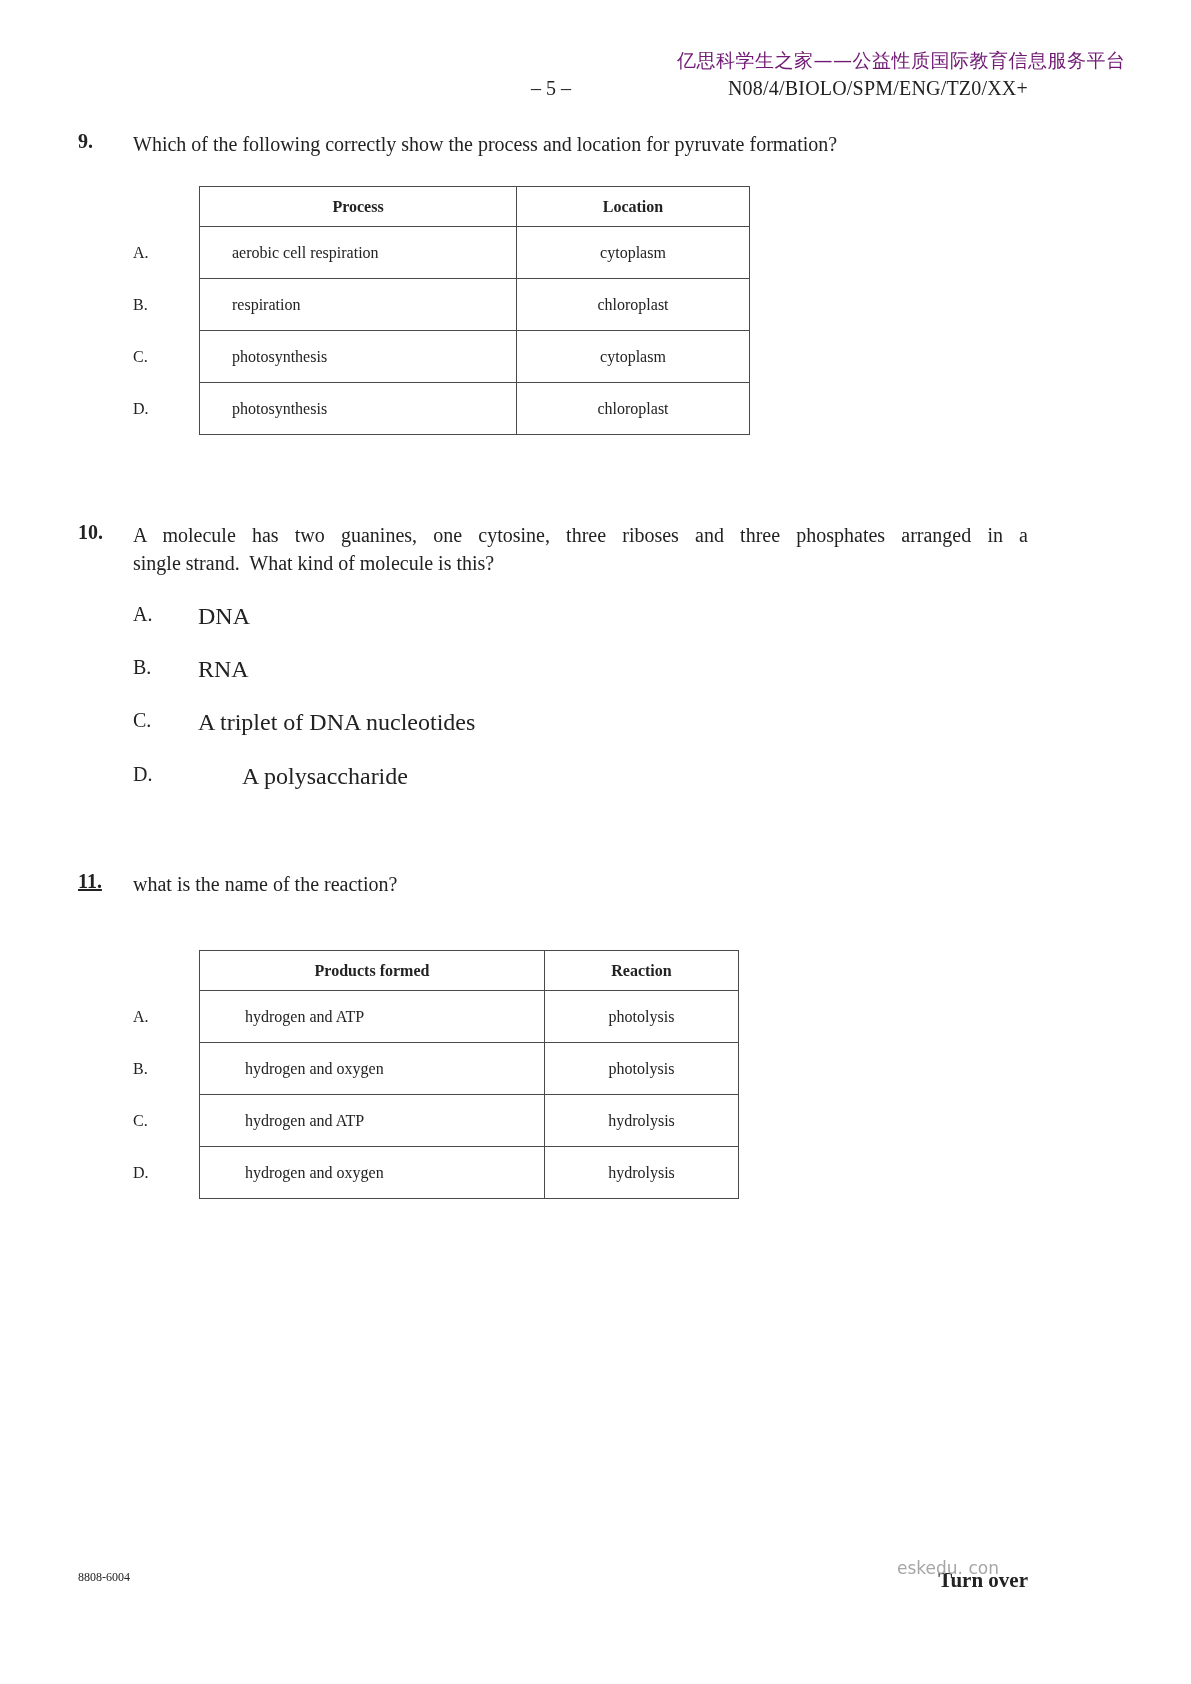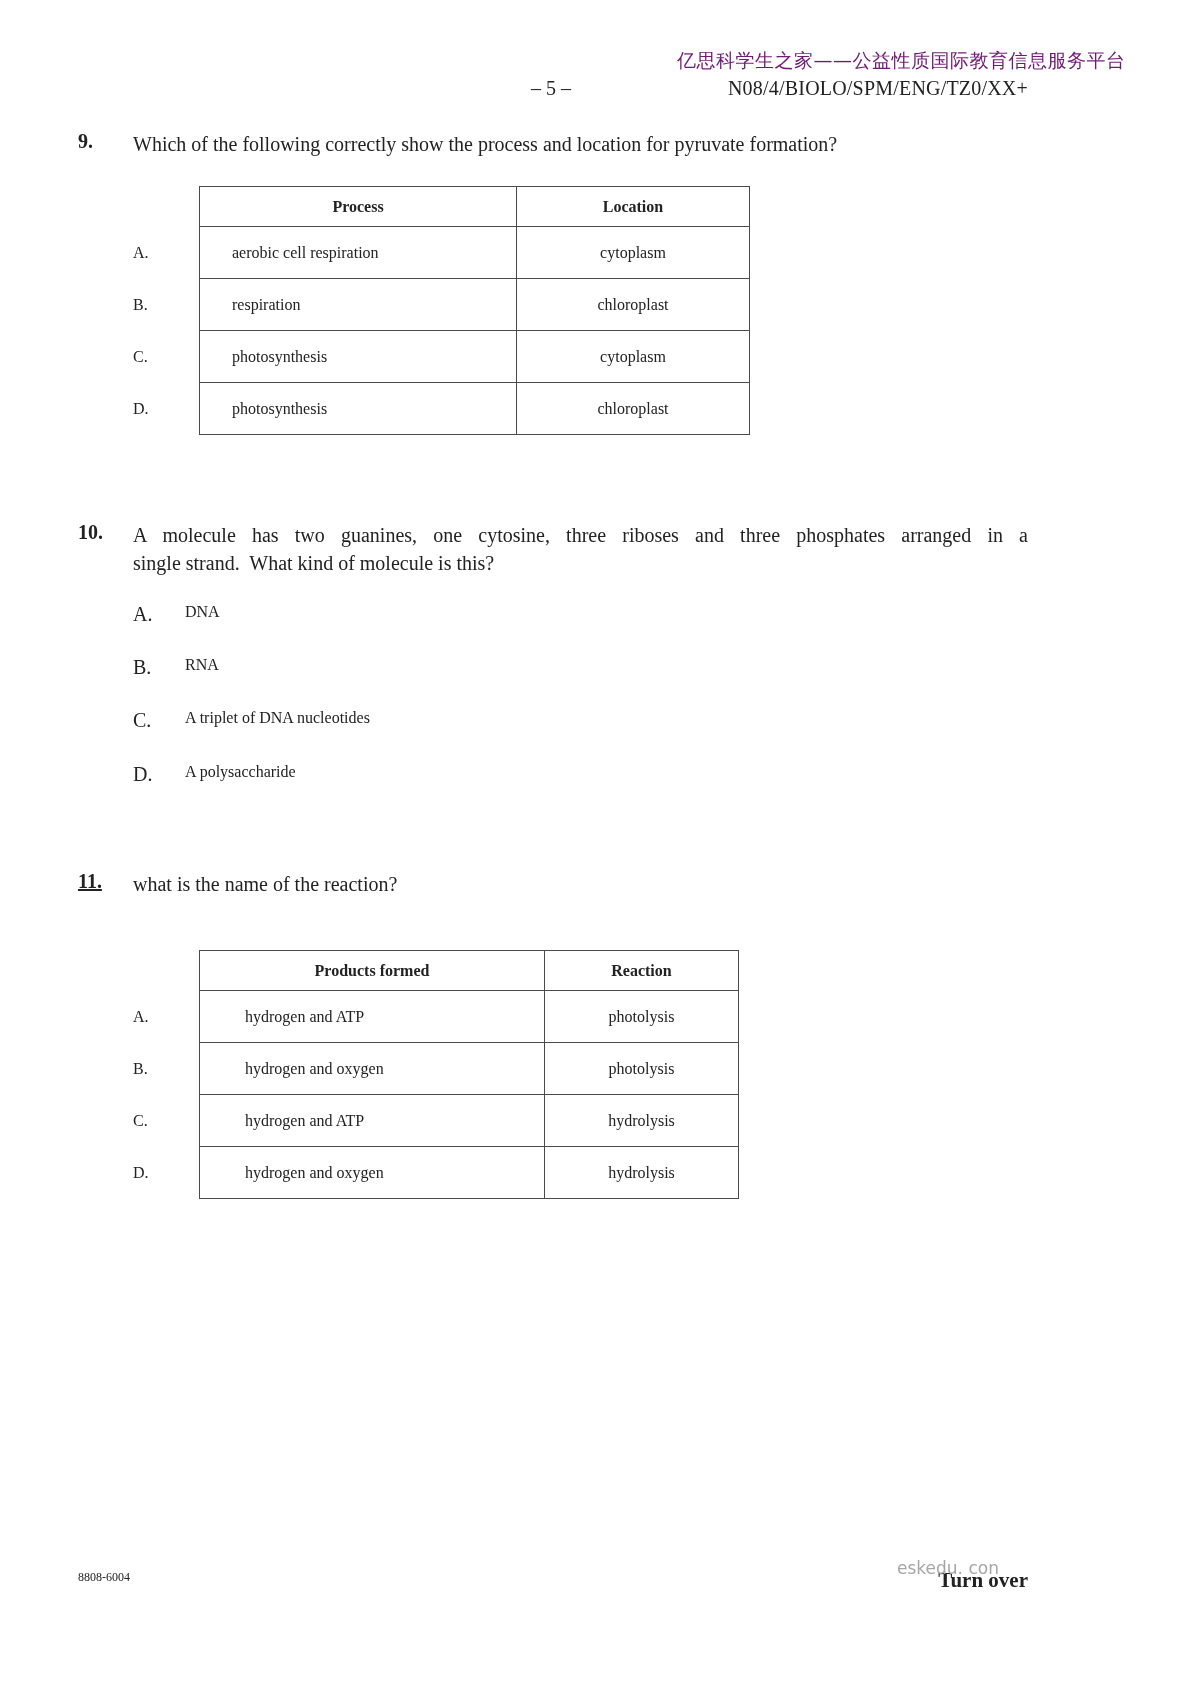--- a/index.html
+++ b/index.html
@@ -15,21 +15,21 @@
   }
   .page-num{left:531px;top:77px;font-size:20px;}
   .paper-code{right:163px;top:77px;font-size:20px;letter-spacing:.2px;}
   
   .qnum{left:78px;font-size:20px;font-weight:bold;}
   .qtext{left:133px;font-size:20px;line-height:28px;}
   .jline{text-align:justify;text-align-last:justify;}
   .pre{white-space:pre-wrap;}
   
   .opt-letter{left:133px;font-size:20px;}
-  .opt-text{left:185px;font-size:16px;}
+  .opt-text{left:198px;font-size:24px;}
   
   table.qtable{border-collapse:collapse;table-layout:fixed;}
   table.qtable td{font-size:16px;vertical-align:middle;padding:0;}
   td.lcol{border:none;text-align:left;}
   td.bcell{border:1px solid #4a4a4a;}
   td.hcell{font-weight:bold;text-align:center;}
   tr.hrow{height:40px;}
   tr.drow{height:52px;}
   #q9-table{left:133px;top:186px;}
   #q9-table td.lcol{width:66px;}
@@ -95,21 +95,21 @@
   <div class="pre">single strand.  What kind of molecule is this?</div>
 </div>
 
 <div class="abs opt-letter" style="top:603px;">A.</div>
 <div class="abs opt-text" style="top:603px;">DNA</div>
 <div class="abs opt-letter" style="top:656px;">B.</div>
 <div class="abs opt-text" style="top:656px;">RNA</div>
 <div class="abs opt-letter" style="top:709px;">C.</div>
 <div class="abs opt-text" style="top:709px;">A triplet of DNA nucleotides</div>
 <div class="abs opt-letter" style="top:763px;">D.</div>
-<div class="abs opt-text" style="top:763px;">A polysaccharide</div>
+<div class="abs opt-text" style="top:763px;margin-left:44px;">A polysaccharide</div>
 
 <div class="abs qnum" style="top:870px;text-decoration:underline;">11.</div>
 <div class="abs qtext" style="top:870px;width:895px;">
   <div>what is the name of the reaction?</div>
 </div>
 
 <table class="abs qtable" id="q11-table">
   <tbody>
       <tr class="hrow">
     <td class="lcol"></td>

